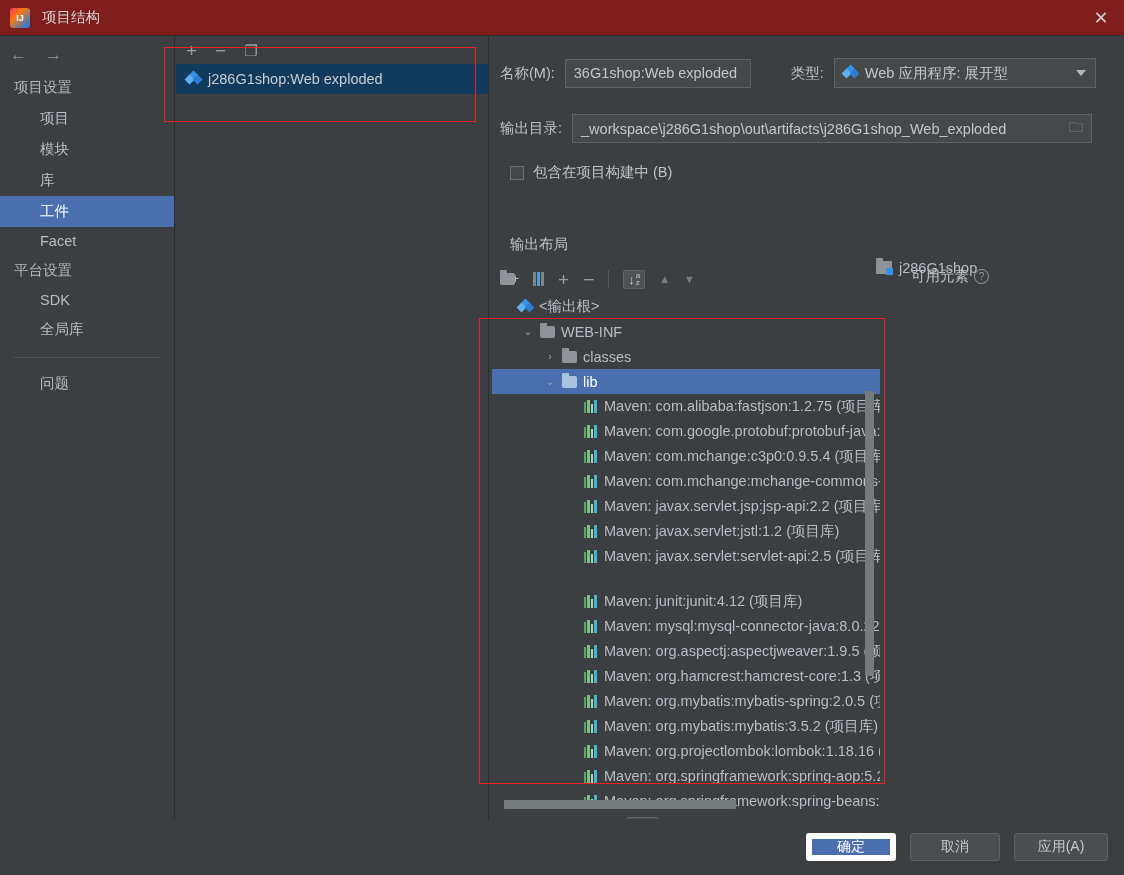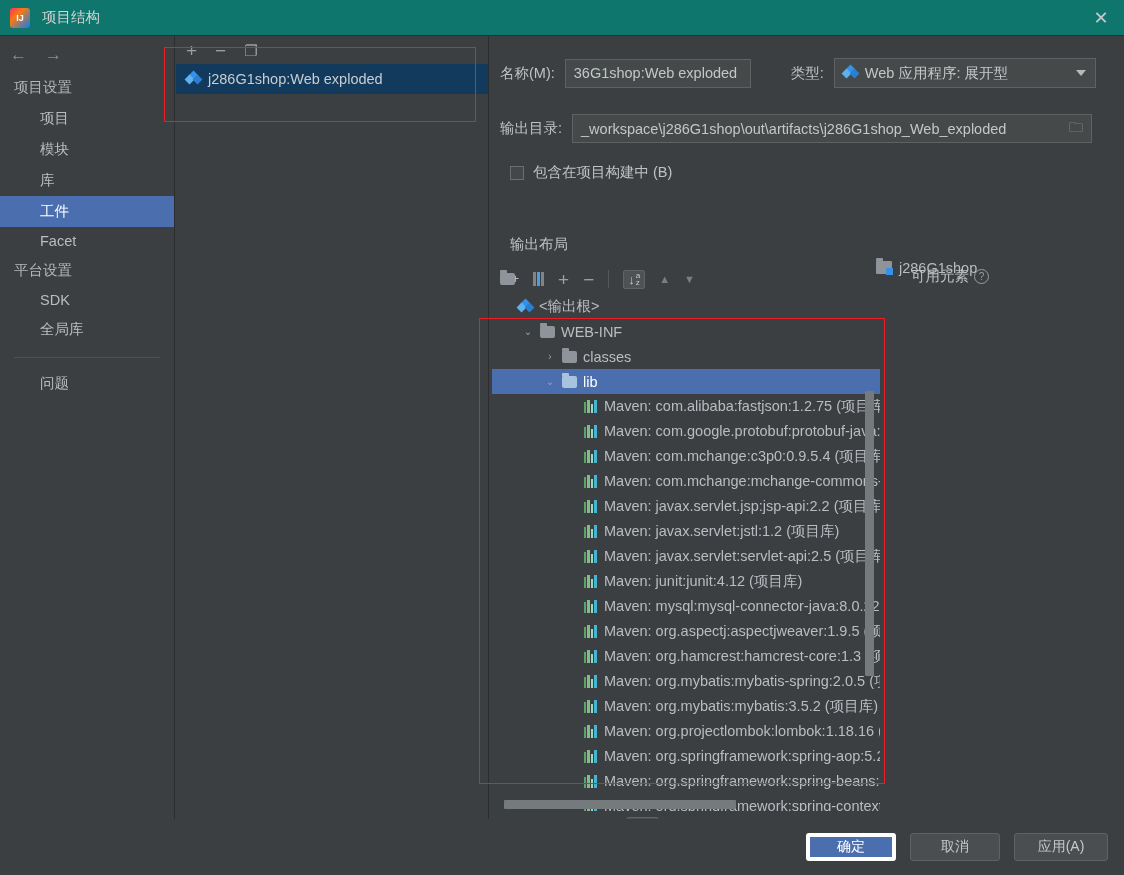--- a/index.html
+++ b/index.html
@@ -7,21 +7,21 @@
     width: 1124px; height: 875px;
     background: #3c3f41;
     font-family: "Liberation Sans", "DejaVu Sans", sans-serif;
     overflow: hidden;
   }
   #root { position: relative; width: 1124px; height: 875px; background: #3c3f41; }
 
   
   .titlebar {
     position: absolute; left:0; top:0; width:1124px; height:36px;
-    background:#0f766e; border-bottom:1px solid #2b2d2e;
+    background:#7f1d1d; border-bottom:1px solid #2b2d2e;
     display:flex; align-items:center;
   }
   .ij-logo {
     width:20px; height:20px; margin-left:10px; border-radius:3px;
     background: linear-gradient(135deg,#fe315d 0%,#f97a12 35%,#087cfa 100%);
     position:relative;
   }
   .ij-logo::after{
     content:"IJ"; position:absolute; left:0; top:0; width:100%; height:100%;
     color:#fff; font-size:9px; font-weight:bold; display:flex;
@@ -183,21 +183,21 @@
   #rect-artifact{ left:164px; top:47px; width:312px; height:75px; }
   #rect-tree{ left:479px; top:318px; width:406px; height:466px; }
 
   
   .btnbar{ position:absolute; left:0; top:819px; width:1124px; height:56px; background:#3c3f41; }
   .btn{
     position:absolute; top:14px; height:28px; border-radius:3px;
     display:flex; align-items:center; justify-content:center;
     font-size:14px; color:#c5c9cc; background:#4a4e50; border:1px solid #5e6264;
   }
-  .btn.primary{ background:#4b6eaf; border:4px solid #ffffff; color:#ffffff; }
+  .btn.primary{ background:#4b6eaf; border:6px solid #ffffff; color:#ffffff; }
   #btn-ok{ left:806px; width:90px; }
   #btn-cancel{ left:910px; width:90px; }
   #btn-apply{ left:1014px; width:94px; }
 </style>
 </head>
 <body>
 
 <div id="root">
 
   <div class="titlebar">
@@ -397,21 +397,21 @@
           <div class="tree-node" style="padding-left: 74px;">
             <span class="twisty"></span>
             <span class="jar-ico">
               <span style="background:#5aa469;height:11px"></span>
               <span style="background:#7fbf7f;height:13px"></span>
               <span style="background:#9ad9c0;height:9px"></span>
               <span style="background:#4ab3d1;height:13px"></span>
             </span>
             <span>Maven: javax.servlet:servlet-api:2.5 (项目库)</span>
           </div>
-          <div class="tree-node" style="padding-left: 74px;">
+          <div class="tree-node" style="padding-left: 74px; margin-top: 20px;">
             <span class="twisty"></span>
             <span class="jar-ico">
               <span style="background:#5aa469;height:11px"></span>
               <span style="background:#7fbf7f;height:13px"></span>
               <span style="background:#9ad9c0;height:9px"></span>
               <span style="background:#4ab3d1;height:13px"></span>
             </span>
             <span>Maven: junit:junit:4.12 (项目库)</span>
           </div>
           <div class="tree-node" style="padding-left: 74px;">

